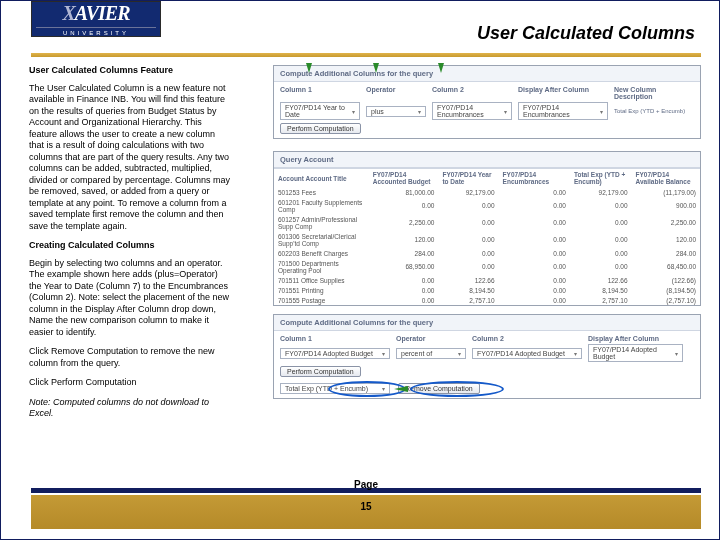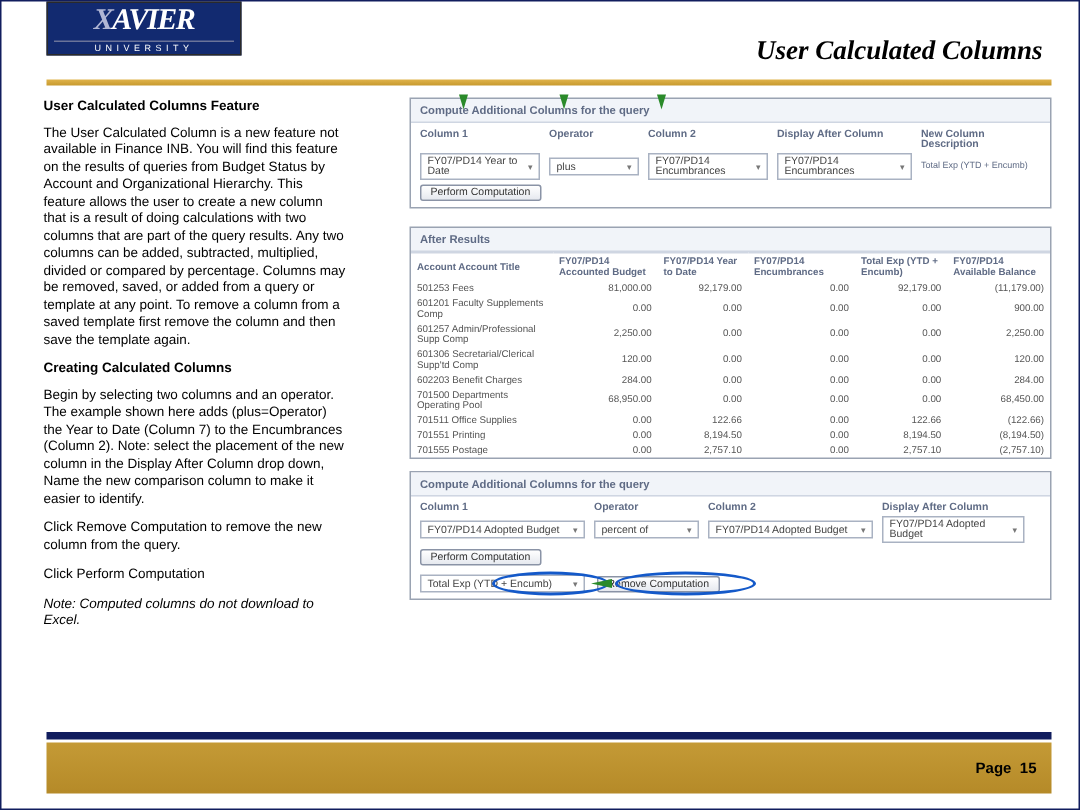--- a/index.html
+++ b/index.html
@@ -4,21 +4,21 @@
 <style>
   * { box-sizing: border-box; margin: 0; padding: 0; }
   body { font-family: Arial, sans-serif; background: #fff; width: 720px; height: 540px; overflow: hidden; position: relative; font-size: 9px; color: #000; }
   .slide { width: 720px; height: 540px; border: 1px solid #111d5e; position: relative; background: #fff; }
   .header { position: relative; height: 54px; }
   .logo-box { position: absolute; left: 30px; top: 0; width: 130px; height: 36px; background: #122a70; border: 1px solid #2a2a2a; display: flex; flex-direction: column; align-items: center; justify-content: center; padding: 4px; }
   .logo-x-row { display: flex; align-items: center; gap: 4px; }
   .logo-x { color: #fff; font-family: "Times New Roman", serif; font-weight: bold; font-size: 20px; letter-spacing: -1px; font-style: italic; }
   .logo-x .accent { color: #b0b6d4; }
   .logo-uni { color: #fff; font-size: 6px; letter-spacing: 3px; margin-top: 2px; border-top: 1px solid #6a7399; padding-top: 2px; width: 100%; text-align: center; }
-  .title { position: absolute; right: 24px; top: 22px; font-size: 18px; font-weight: bold; color: #000; font-style: italic; font-family: Liberation Serif, serif; }
+  .title { position: absolute; right: 24px; top: 22px; font-size: 18px; font-weight: bold; color: #000; font-style: italic; }
   .hr-gold { position: absolute; left: 30px; right: 18px; top: 52px; height: 4px; background: linear-gradient(#e0b34a,#c79a2f); }
   .content { position: absolute; top: 64px; left: 28px; right: 18px; bottom: 48px; display: flex; gap: 12px; }
   .left { width: 225px; font-size: 9px; line-height: 1.28; }
   .left h3 { font-size: 9px; font-weight: bold; margin-bottom: 6px; }
   .left p { margin-bottom: 8px; }
   .left .note { font-style: italic; }
   .right { flex: 1; position: relative; padding-left: 30px; }
   .panel { border: 1px solid #9aa3b2; background: #fff; padding: 0; margin-bottom: 6px; font-size: 7px; color: #555; }
   .panel-head { background: #f1f4f9; color: #5f6b85; padding: 3px 6px; font-weight: bold; font-size: 7.5px; border-bottom: 1px solid #cfd6e2; }
   .panel-body { padding: 4px 6px; }
@@ -29,21 +29,21 @@
   .btn { border: 1px solid #8a93a6; background: linear-gradient(#fff,#e6e9ef); padding: 1px 6px; font-size: 7px; color: #333; display: inline-block; border-radius: 2px; }
   .arrow-down { position: absolute; width: 0; height: 0; border-left: 3px solid transparent; border-right: 3px solid transparent; border-top: 10px solid #2a8a2a; }
   .arrow-left { position: absolute; width: 0; height: 0; border-top: 3px solid transparent; border-bottom: 3px solid transparent; border-right: 14px solid #2a8a2a; }
   .callout { position: absolute; right: 2px; top: 80px; width: 130px; border: 1px solid #000; background: #fff; padding: 6px; font-size: 8.5px; text-align: center; line-height: 1.3; z-index: 5; }
   .table { width: 100%; border-collapse: collapse; font-size: 6.5px; color: #555; }
   .table th { text-align: left; color: #5f6b85; font-weight: bold; padding: 2px 4px; border-top: 1px solid #cfd6e2; }
   .table td { padding: 1.5px 4px; }
   .table td.num { text-align: right; }
   .ellipse { position: absolute; border: 2px solid #1459c9; border-radius: 50%; background: transparent; }
   .footer { position: absolute; left: 30px; right: 18px; bottom: 10px; }
-  .footer-bar { height: 14px; background: linear-gradient(#c49a36,#b58a28); display: flex; align-items: center; justify-content: flex-end; padding: 17px 10px; font-size: 10px; font-weight: bold; color: #000; }
+  .footer-bar { height: 14px; background: linear-gradient(#c49a36,#b58a28); display: flex; align-items: center; justify-content: flex-end; padding: 17px 10px; font-size: 10px; font-weight: bold; color: #000; flex-direction: column; }
   .footer-top { height: 5px; background: #111d5e; margin-bottom: 2px; }
   .hdr-grid5 { display:grid; grid-template-columns: 80px 60px 80px 90px 80px; gap:6px; }
   .ctl-grid5 { display:grid; grid-template-columns: 80px 60px 80px 90px 80px; gap:6px; align-items:center; margin-top:2px;}
   .hdr-grid4 { display:grid; grid-template-columns: 110px 70px 110px 95px; gap:6px; }
   .ctl-grid4 { display:grid; grid-template-columns: 110px 70px 110px 95px; gap:6px; align-items:center; margin-top:2px;}
 </style>
 </head>
 <body>
 
 <div class="slide">
@@ -93,21 +93,21 @@
             <span class="label" style="font-size:6px;">Total Exp (YTD + Encumb)</span>
           </div>
           <div style="margin-top:3px;">
             <span class="btn">Perform Computation</span>
           </div>
         </div>
       </div>
 
 
       <div class="panel" style="margin-top:12px;">
-        <div class="panel-head">After Results</div>
+        <div class="panel-head">Query Account</div>
         <table class="table">
           <thead>
             <tr>
               <th>Account Account Title</th>
               <th>FY07/PD14 Accounted Budget</th>
               <th>FY07/PD14 Year to Date</th>
               <th>FY07/PD14 Encumbrances</th>
               <th>Total Exp (YTD + Encumb)</th>
               <th>FY07/PD14 Available Balance</th>
             </tr>

